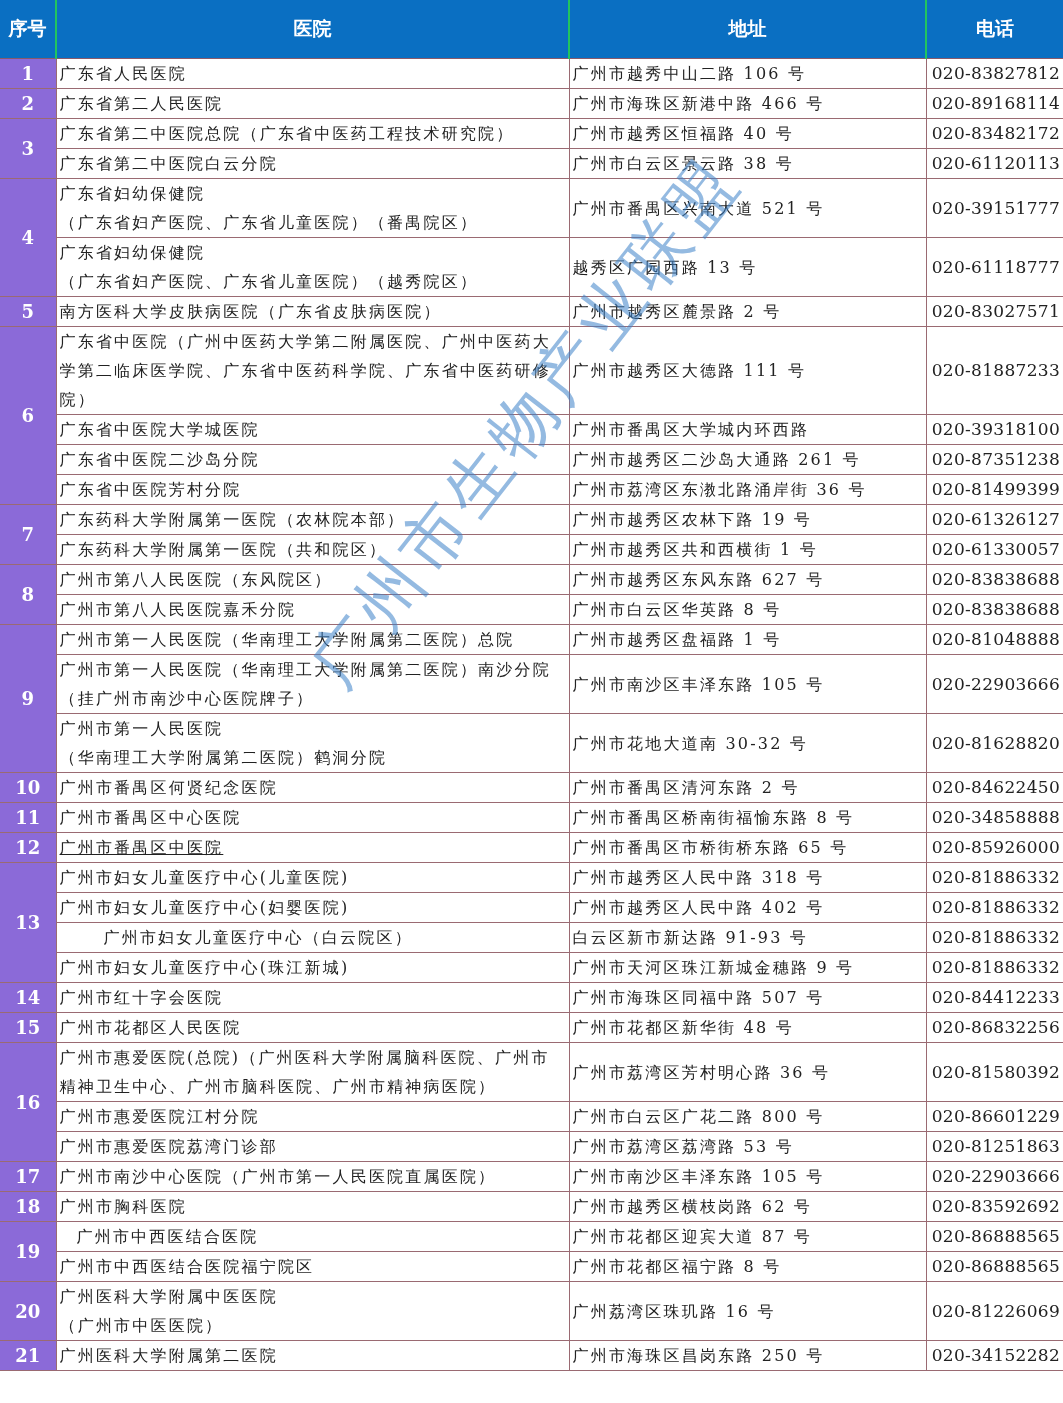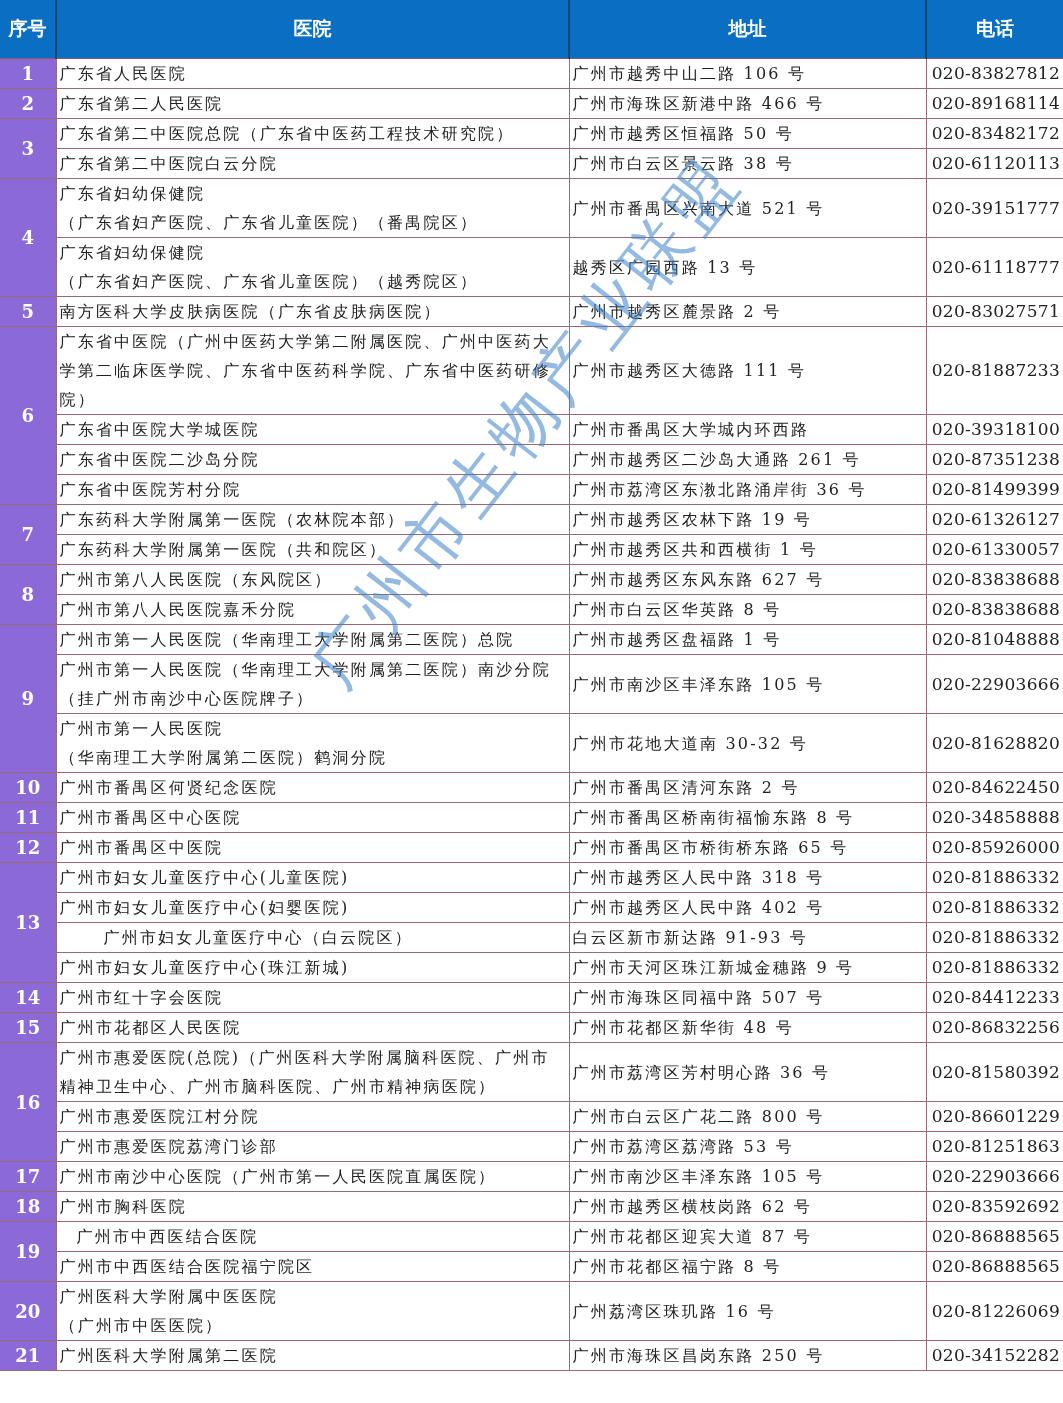--- a/index.html
+++ b/index.html
@@ -16,21 +16,21 @@
   col.c-tel { width: 137px; }
   thead th {
     background: #0a6fc2;
     color: #ffffff;
     font-family: "DejaVu Sans", "Liberation Sans", sans-serif;
     font-weight: bold;
     font-size: 19px;
     height: 58px;
     padding: 0;
     border-left: 2px solid #bfe0f7;
-    border-right: 2px solid #0c4a6e;
+    border-right: 2px solid #22c55e;
     border-bottom: 1px solid #8a5a6a;
     text-align: center;
   }
   thead th:first-child { border-left: none; }
   thead th:last-child { border-right: none; }
   td {
     border: 1.5px solid #9a6a72;
     font-size: 16px;
     color: #222;
     padding: 0 3px;
@@ -96,21 +96,21 @@
       </tr>
       <tr>
         <td class="no" rowspan="1">2</td>
         <td class="name" style="white-space: pre-wrap;">广东省第二人民医院</td>
         <td class="addr">广州市海珠区新港中路 466 号</td>
         <td class="tel">020-89168114</td>
       </tr>
       <tr>
         <td class="no" rowspan="2">3</td>
         <td class="name" style="white-space: pre-wrap; margin-left: 30px;">广东省第二中医院总院（广东省中医药工程技术研究院）</td>
-        <td class="addr">广州市越秀区恒福路 50 号</td>
+        <td class="addr">广州市越秀区恒福路 40 号</td>
         <td class="tel">020-83482172</td>
       </tr>
       <tr>
         <td class="name" style="white-space: pre-wrap;">广东省第二中医院白云分院</td>
         <td class="addr">广州市白云区景云路 38 号</td>
         <td class="tel">020-61120113</td>
       </tr>
       <tr>
         <td class="no" rowspan="2">4</td>
         <td class="name" style="white-space: pre-wrap;">广东省妇幼保健院
@@ -197,21 +197,21 @@
         <td class="tel">020-84622450</td>
       </tr>
       <tr>
         <td class="no" rowspan="1">11</td>
         <td class="name" style="white-space: pre-wrap;">广州市番禺区中心医院</td>
         <td class="addr">广州市番禺区桥南街福愉东路 8 号</td>
         <td class="tel">020-34858888</td>
       </tr>
       <tr>
         <td class="no" rowspan="1">12</td>
-        <td class="name" style="white-space: pre-wrap;">广州市番禺区中医院</td>
+        <td class="name" style="white-space: pre-wrap; text-decoration: underline;">广州市番禺区中医院</td>
         <td class="addr">广州市番禺区市桥街桥东路 65 号</td>
         <td class="tel">020-85926000</td>
       </tr>
       <tr>
         <td class="no" rowspan="4">13</td>
         <td class="name" style="white-space: pre-wrap;">广州市妇女儿童医疗中心(儿童医院)</td>
         <td class="addr">广州市越秀区人民中路 318 号</td>
         <td class="tel">020-81886332</td>
       </tr>
       <tr>

